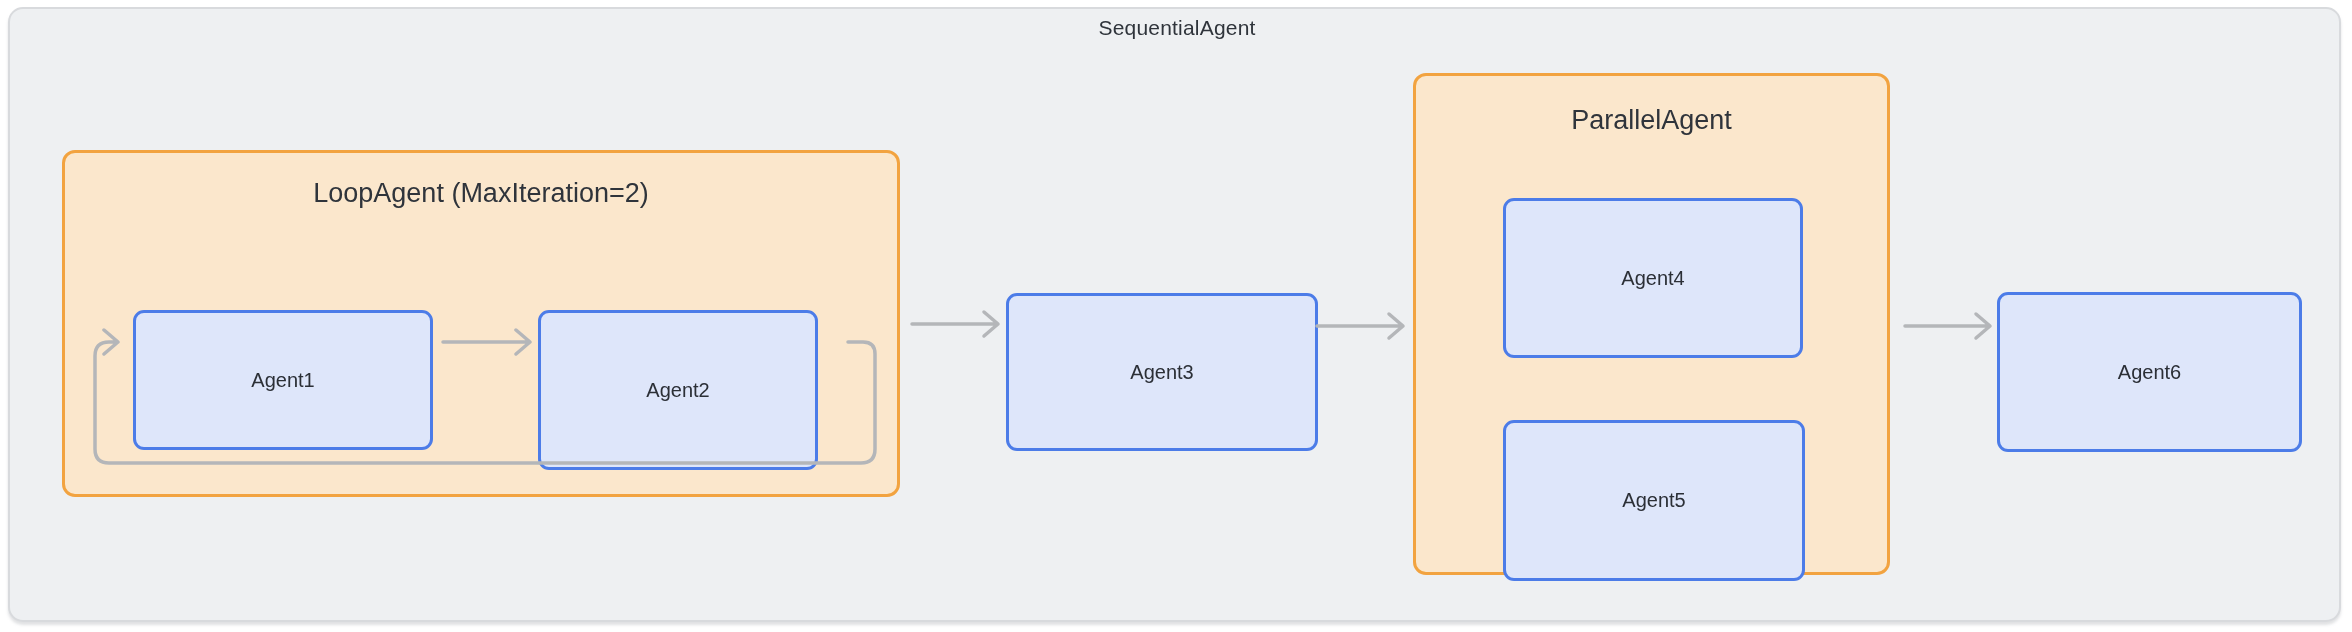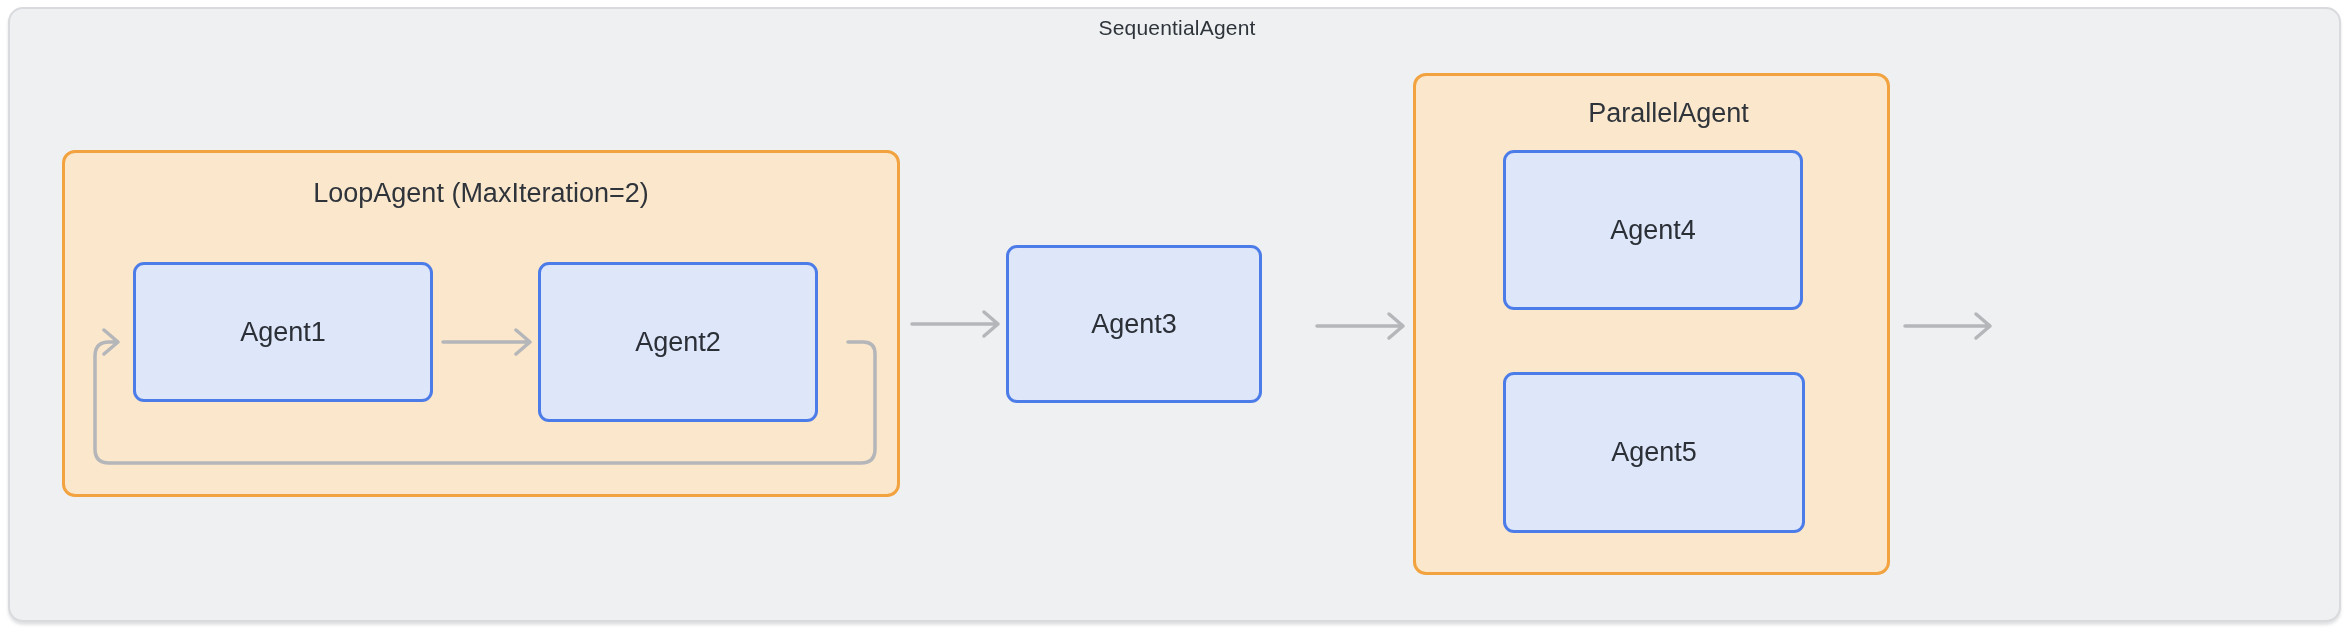--- a/index.html
+++ b/index.html
@@ -41,32 +41,32 @@
     border-radius:13px;
   }
   .group-box .group-title{
     position:absolute;left:0;width:100%;
     text-align:center;font-size:27px;line-height:34px;
     color:#2F343B;
   }
   #loop-group{left:62px;top:150px;width:838px;height:347px;}
   #loop-group .group-title{top:23px;}
   #parallel-group{left:1413px;top:73px;width:477px;height:502px;}
-  #parallel-group .group-title{top:20px;padding-left:17px;}
+  #parallel-group .group-title{top:27px;}
   .node{
     position:absolute;box-sizing:border-box;
     background:var(--node-fill);
     border:3px solid var(--node-border);
     border-radius:11px;
     display:flex;align-items:center;justify-content:center;
-    font-size:27px;color:var(--text);
+    font-size:20px;color:var(--text);margin-top:48px;
   }
   #node-agent1{left:133px;top:262px;width:300px;height:140px;}
   #node-agent2{left:538px;top:262px;width:280px;height:160px;}
-  #node-agent3{left:1006px;top:245px;width:256px;height:158px;}
+  #node-agent3{left:1006px;top:245px;width:312px;height:158px;}
   #node-agent4{left:1503px;top:150px;width:300px;height:160px;}
   #node-agent5{left:1503px;top:372px;width:302px;height:161px;}
   #node-agent6{left:1997px;top:244px;width:305px;height:160px;}
   svg.edges{position:absolute;left:0;top:0;pointer-events:none;}
   .arrow{
     fill:none;stroke:var(--arrow);stroke-width:3.5;
     stroke-linecap:round;stroke-linejoin:round;
   }
 </style>
 </head>
@@ -94,20 +94,23 @@
   </div>
   <div class="node" id="node-agent3">
     <span>Agent3</span>
   </div>
   <div class="node" id="node-agent4">
     <span>Agent4</span>
   </div>
   <div class="node" id="node-agent5">
     <span>Agent5</span>
   </div>
+  <div class="node" id="node-agent6">
+    <span>Agent6</span>
+  </div>
 
   <svg class="edges" width="2352" height="632" viewBox="0 0 2352 632">
     <path class="arrow" d="M443,342 H527 M516,330 L530,342 L516,354"></path>
     <path class="arrow" d="M912,324 H995 M984,312 L998,324 L984,336"></path>
     <path class="arrow" d="M1317,326 H1400 M1389,314 L1403,326 L1389,338"></path>
     <path class="arrow" d="M1905,326 H1987 M1976,314 L1990,326 L1976,338"></path>
     <path class="arrow" d="M848,342 H863 Q875,342 875,354 V449 Q875,463 861,463 H109 Q95,463 95,449 V356 Q95,342 109,342 H114 M104,330 L118,342 L104,354"></path>
   </svg>
 
 </div>

